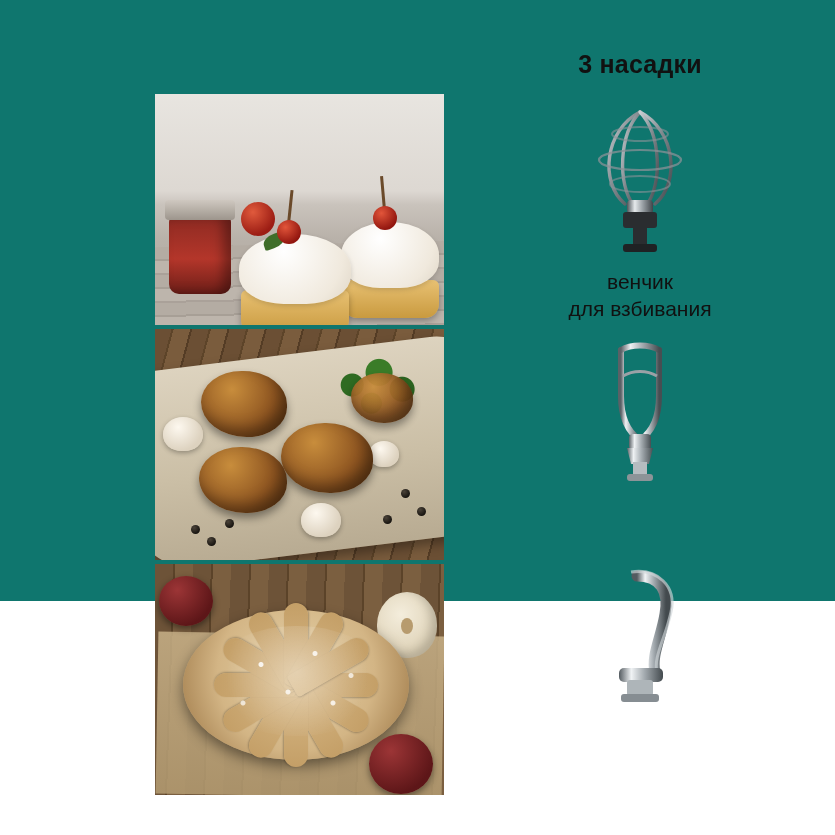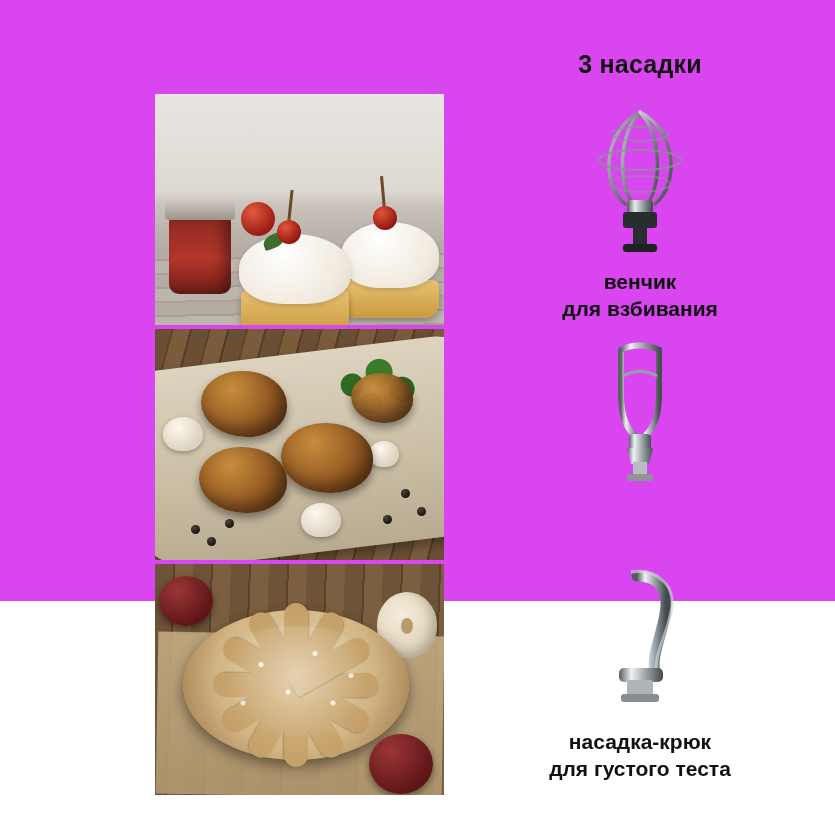--- a/index.html
+++ b/index.html
@@ -12,21 +12,21 @@
     height: 835px;
     font-family: "Liberation Sans", sans-serif;
     color: #1b1b1b;
     overflow: hidden;
     position: relative;
   }
   .page {
     position: relative;
     width: 835px;
     height: 601px;
-    background: #d946ef;
+    background: #0f766e;
   }
 
   
   .photo-column {
     position: absolute;
     left: 155px;
     top: 94px;
     width: 289px;
     height: 702px;
     display: flex;
@@ -271,21 +271,21 @@
   .attachment .art {
     height: 168px;
     display: flex;
     align-items: center;
     justify-content: center;
   }
   .attachment .caption {
     font-size: 21px;
     line-height: 27px;
     color: #111111;
-    font-weight: bold;
+    font-weight: normal;
     white-space: pre-line;
   }
 </style>
 </head>
 <body>
 
 <div class="page">
 
   <div class="photo-column">
 
@@ -432,18 +432,16 @@
           </defs>
           <g fill="none" stroke="url(#steel4)" stroke-width="11" stroke-linecap="round" stroke-linejoin="round">
             <path d="M72 16 C 96 16, 104 32, 100 54 C 96 78, 86 96, 90 112"></path>
           </g>
           <path d="M66 12 C 92 8, 112 26, 106 52 C 100 80, 88 96, 92 114" fill="none" stroke="#cfd5d9" stroke-width="3" opacity=".65"></path>
           <rect x="54" y="108" width="44" height="14" rx="5" fill="url(#steel4)"></rect>
           <rect x="62" y="120" width="26" height="16" rx="3" fill="#aeb5b9"></rect>
           <rect x="56" y="134" width="38" height="8" rx="3" fill="#868d92"></rect>
         </svg>
       </div>
-      <div class="caption">насадка-крюк
-для густого теста</div>
     </div>
 
   </div>
 </div>
 
 </body></html>

